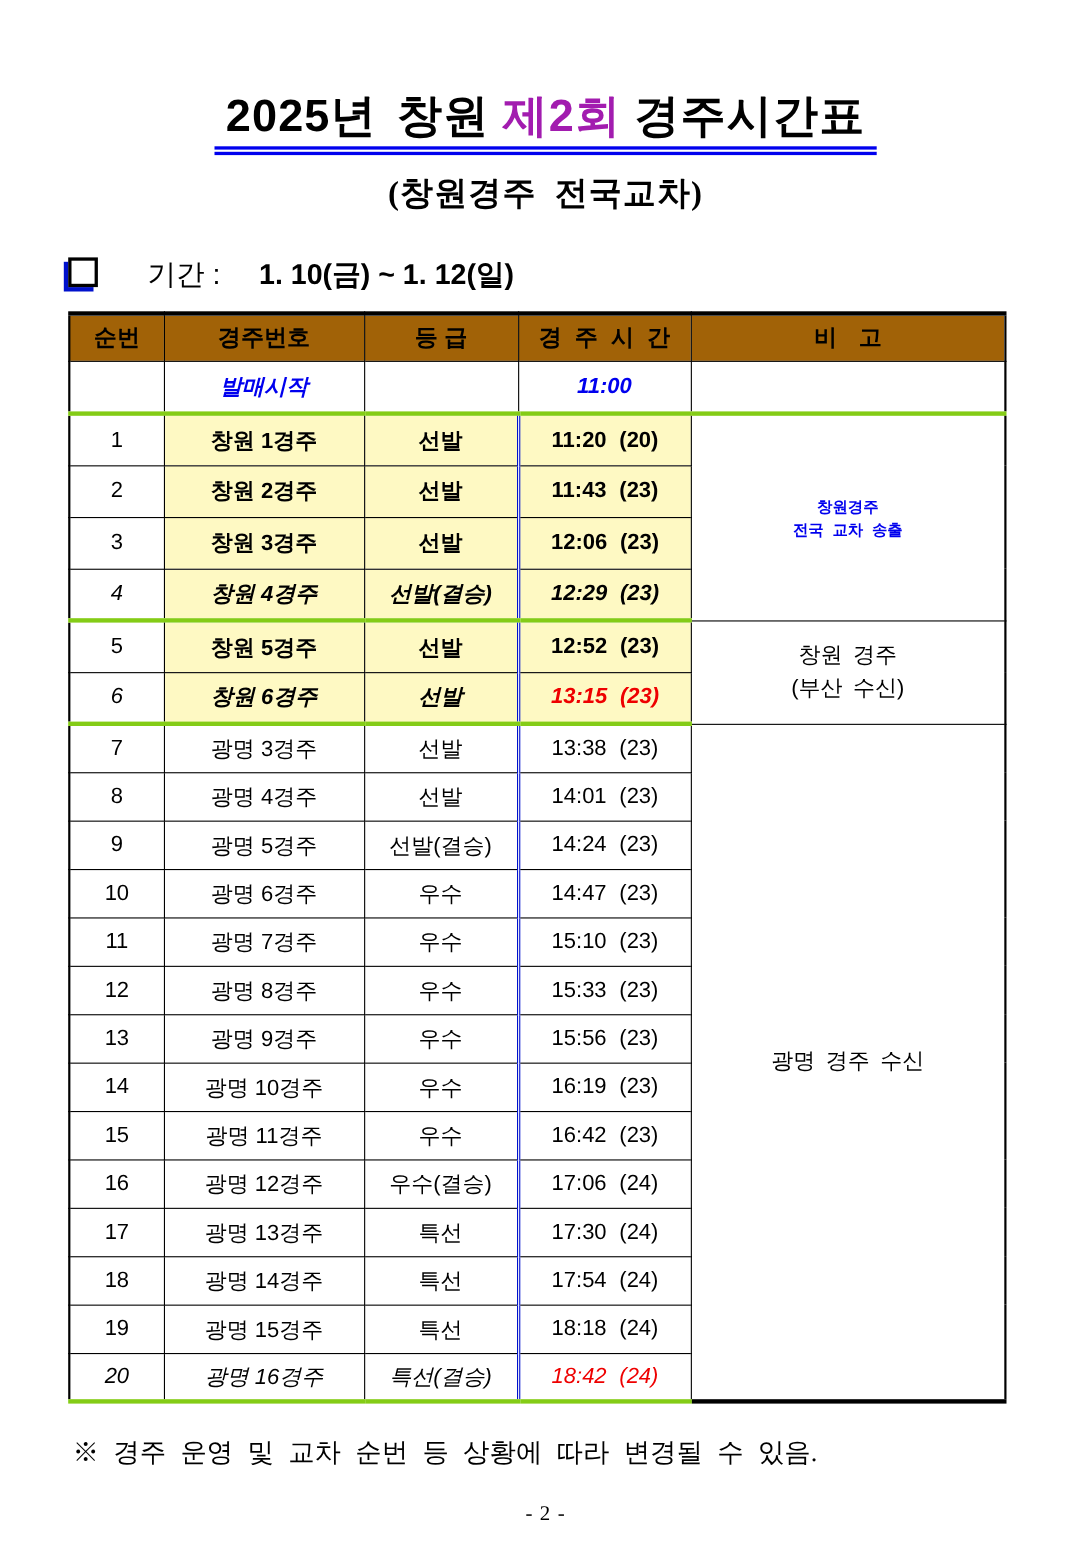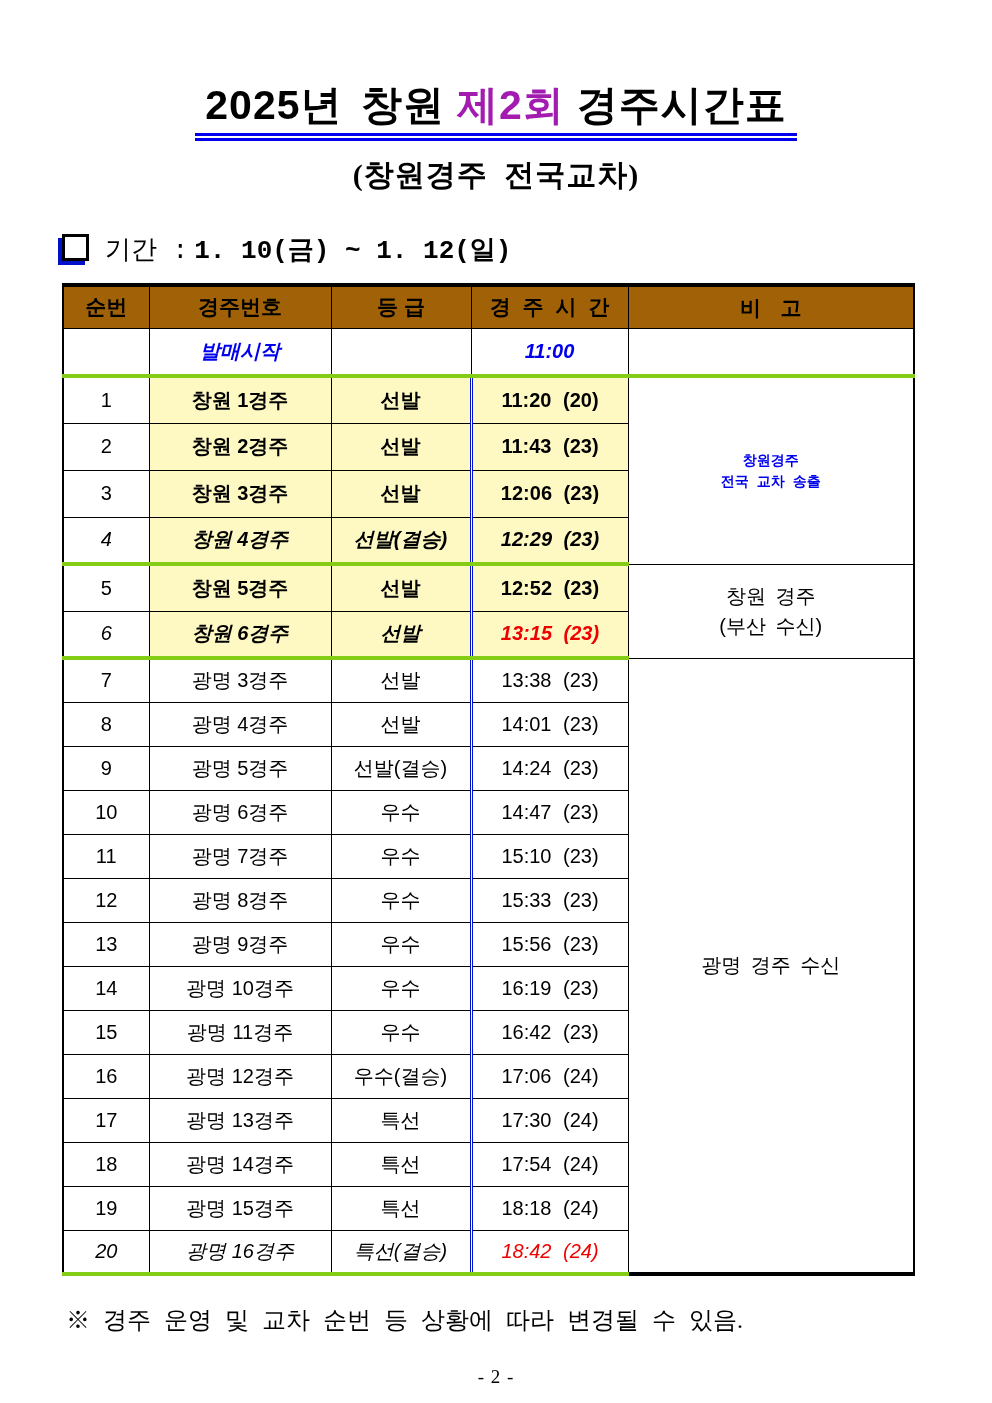--- a/index.html
+++ b/index.html
@@ -14,22 +14,22 @@
     letter-spacing:1px;word-spacing:6px;
     border-bottom:8px double #0000ee;padding:0 10px 6px 10px;
   }
   .title .hl{color:#a21caf;margin:0 12px;}
   .subtitle{
     text-align:center;margin-top:14px;font-family:"Liberation Serif","DejaVu Serif",serif;
     font-size:30px;font-weight:bold;letter-spacing:1px;word-spacing:8px;
   }
   
   .period{
-    margin:36px 0 0 60px;font-family:Liberation Mono, monospace;
-    font-size:26px;display:flex;align-items:center;
+    margin:36px 0 0 60px;font-family:Liberation Sans, sans-serif;
+    font-size:26px;display:flex;align-items:center;gap:29px;
   }
   .checkbox{
     width:21px;height:21px;border:3px solid #000;background:#fff;display:inline-block;
     box-shadow:-4px 4px 0 #0011cc;margin:0 16px 4px 2px;flex:0 0 auto;
   }
   .pvalue{font-weight:bold;margin-left:6px;}
   
   table.timetable{
     border-collapse:collapse;table-layout:fixed;width:851px;margin:16px 0 0 62px;
     border:2px solid #000;border-top:4px solid #000;border-bottom:4px solid #000;

